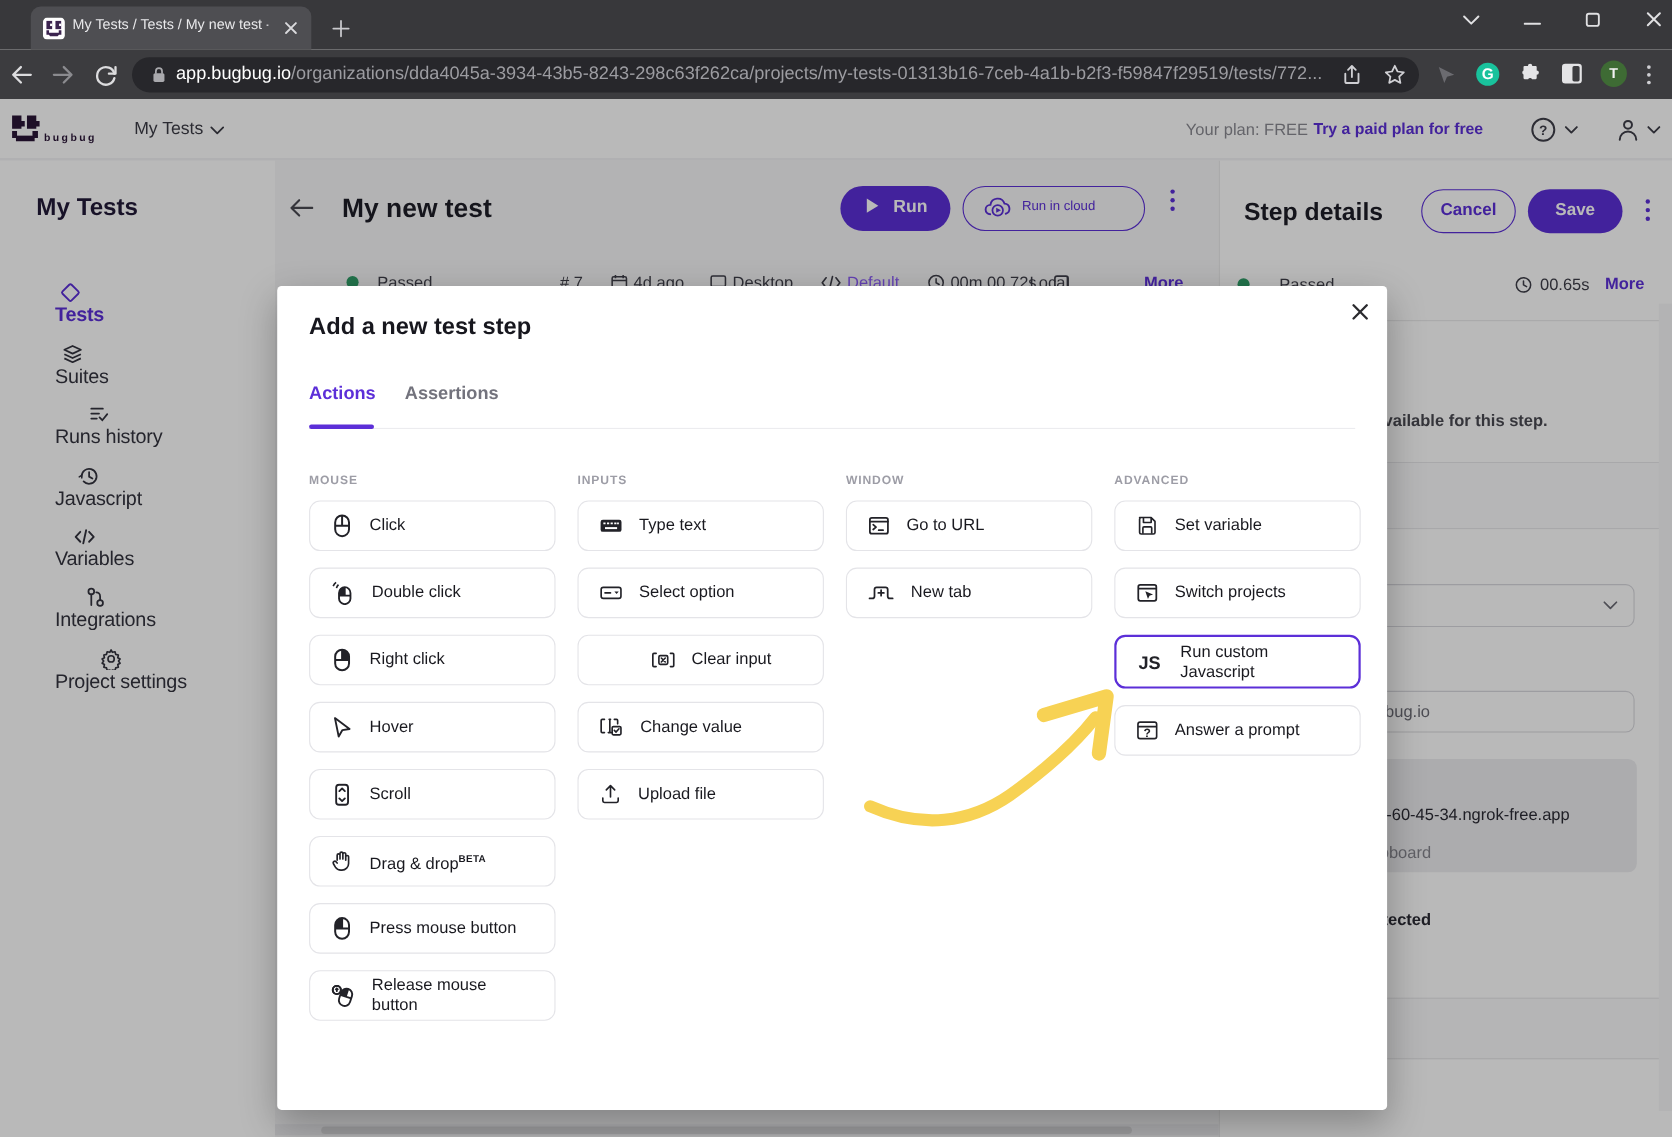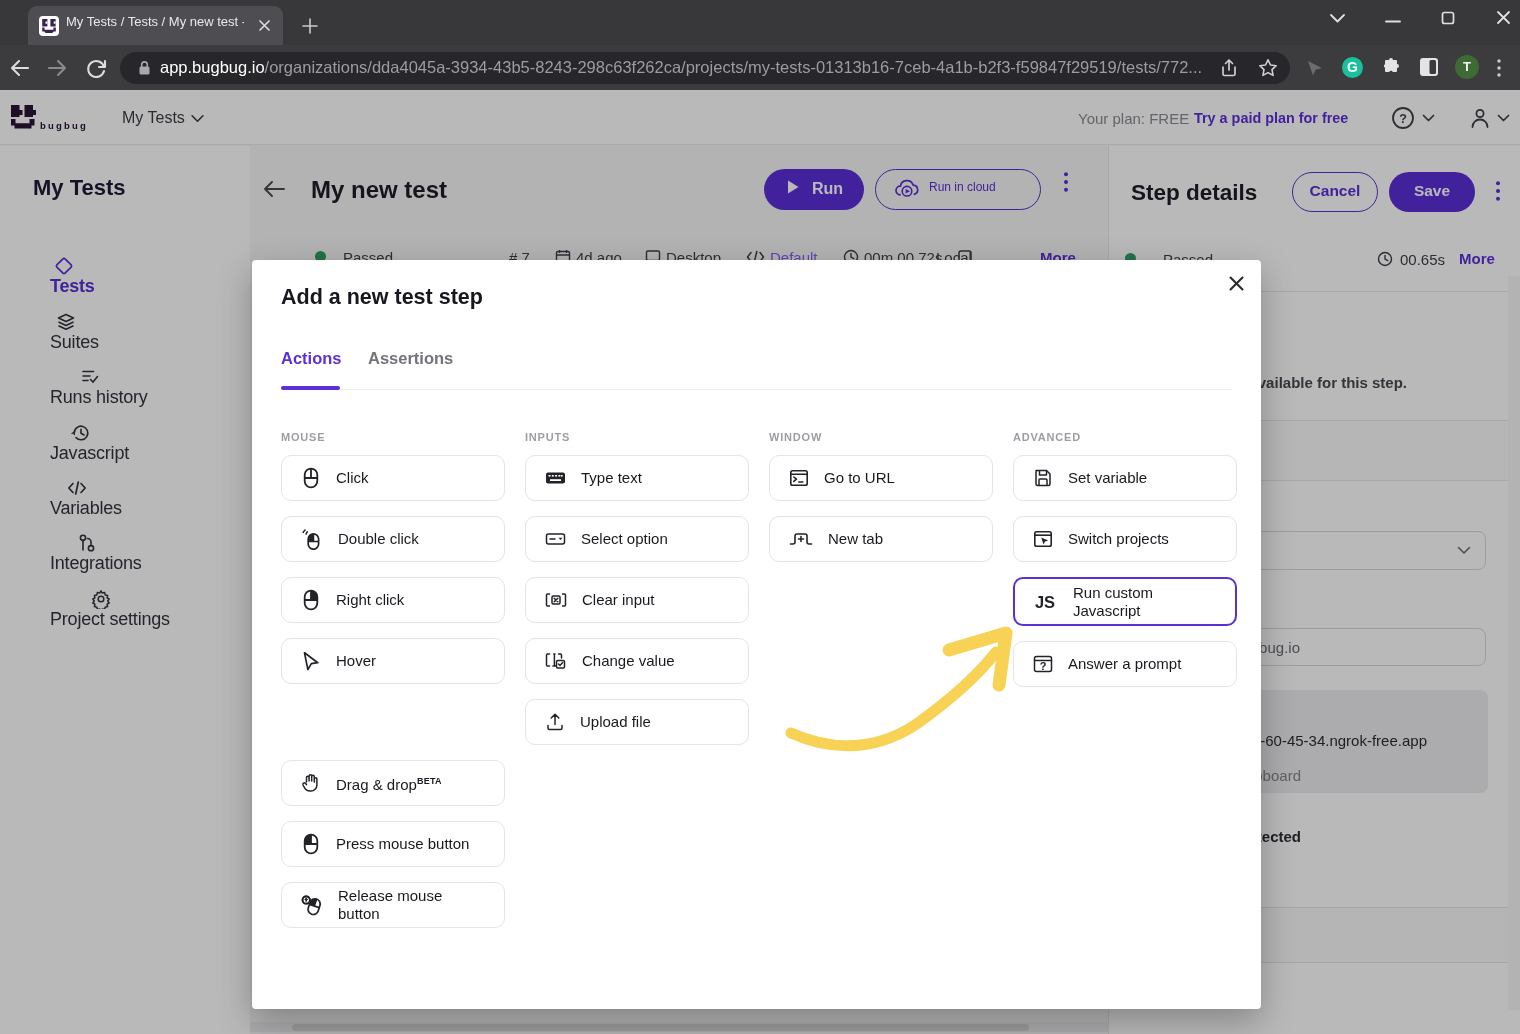--- a/index.html
+++ b/index.html
@@ -384,20 +384,29 @@
           </g>
         </svg>
       <span class="lb">Right click</span>
     </div>
     <div class="tabbtn" style="left:29px; top:378px;">
       <svg width="20" height="20" viewBox="0 0 20 20">
           <path d="M3.5 1.8 L16.8 11.7 L10.3 12.7 L6.9 18.6 Z" stroke="#222228" stroke-width="1.7" fill="none" stroke-linejoin="round"></path>
         </svg>
       <span class="lb">Hover</span>
     </div>
+    <div class="tabbtn" style="left:29px; top:439px;">
+      <svg width="20" height="21" viewBox="0 0 20 21">
+          <g stroke="#222228" stroke-width="1.7" fill="none">
+            <rect x="4.6" y="1.4" width="10.8" height="18.2" rx="2.6"></rect>
+            <path d="M7.5 7.2 L10 4.7 L12.5 7.2 M7.5 13.8 L10 16.3 L12.5 13.8" stroke-linecap="round" stroke-linejoin="round"></path>
+          </g>
+        </svg>
+      <span class="lb">Scroll</span>
+    </div>
     <div class="tabbtn" style="left:29px; top:500px;">
       <svg width="20" height="20" viewBox="0 0 20 20">
           <g stroke="#222228" stroke-width="1.5" fill="none" stroke-linecap="round" stroke-linejoin="round">
             <path d="M5.5 9 V4.5 a1.3 1.3 0 0 1 2.6 0 V8 m0 -3.5 V3 a1.3 1.3 0 0 1 2.6 0 v5 m0 -4.5 a1.3 1.3 0 0 1 2.6 0 V9 m0 -3 a1.3 1.3 0 0 1 2.6 0 V12 a6 6 0 0 1 -6 6 h-1 a6 6 0 0 1 -5 -2.7 L2 12 a1.5 1.5 0 0 1 2.5 -1.6 l1 1.2"></path>
           </g>
         </svg>
       <span class="lb">Drag &amp; drop<sup style="font-size:9px; font-weight:700; letter-spacing:0.3px;">BETA</sup></span>
     </div>
     <div class="tabbtn" style="left:29px; top:561px;">
       <svg width="20" height="22" viewBox="0 0 20 22">
@@ -442,21 +451,21 @@
     <div class="tabbtn" style="left:273px; top:256px;">
       <svg width="21" height="20" viewBox="0 0 21 20">
           <g stroke="#222228" stroke-width="1.5" fill="none">
             <rect x="1.5" y="5" width="18" height="10" rx="2"></rect>
             <path d="M5 10 H10" stroke-linecap="round"></path>
             <path d="M13.5 8.7 L15.5 11 L17.5 8.7" fill="#222228" stroke="none"></path>
           </g>
         </svg>
       <span class="lb">Select option</span>
     </div>
-    <div class="tabbtn" style="left:273px; top:317px;">
+    <div class="tabbtn" style="left:273px; top:317px;justify-content:center;">
       <svg width="22" height="20" viewBox="0 0 22 20">
           <g stroke="#222228" stroke-width="1.5" fill="none" stroke-linecap="round">
             <path d="M4.5 4 H2.5 a1 1 0 0 0 -1 1 v10 a1 1 0 0 0 1 1 H4.5 M17.5 4 h2 a1 1 0 0 1 1 1 v10 a1 1 0 0 1 -1 1 h-2"></path>
             <rect x="7" y="6" width="8" height="8" rx="1.2"></rect>
             <path d="M9.2 8.2 L12.8 11.8 M12.8 8.2 L9.2 11.8"></path>
           </g>
         </svg>
       <span class="lb">Clear input</span>
     </div>
     <div class="tabbtn" style="left:273px; top:378px;">

